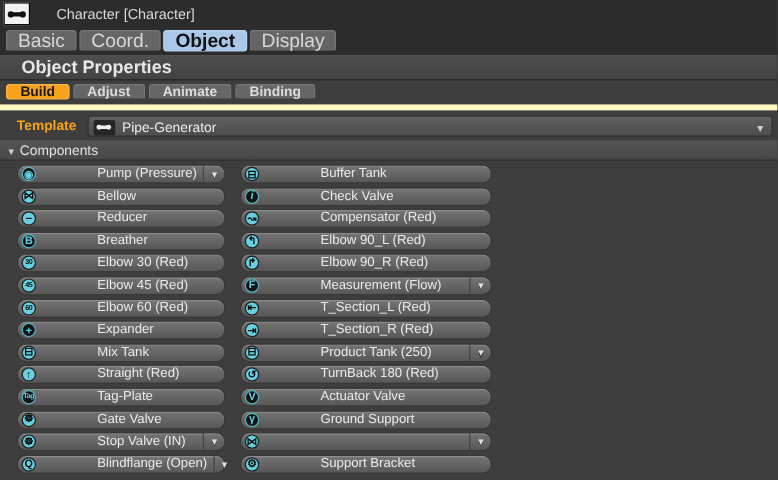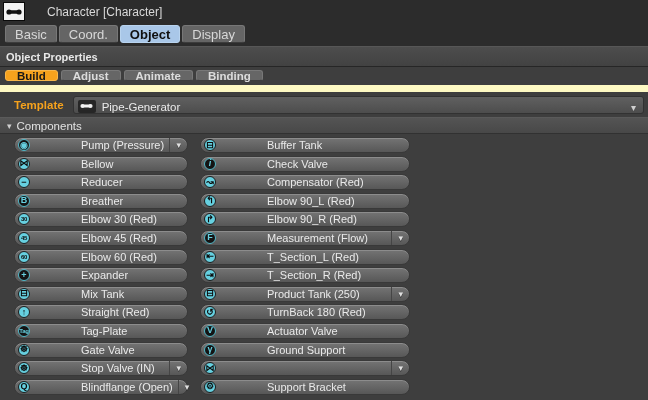--- a/index.html
+++ b/index.html
@@ -7,31 +7,31 @@
     font-family:"Liberation Sans", sans-serif; background:#3e3e3e; }
 
   .titlebar { height:23px; background:#2c2c2c; display:flex; align-items:center;
     gap:22px; padding-left:3px; }
   .title-icon { width:22px; height:19px; background:#f2f2f2; border:1px solid #0a0a0a;
     display:flex; align-items:center; justify-content:center; color:#111; }
   .title-text { color:#d9d9d9; font-size:12px; }
 
   .tabrow { height:23px; background:#2c2c2c; display:flex; gap:2px; padding:2px 0 3px 5px; }
   .tab { background:#656565; border:1px solid #777; border-bottom-color:#3c3c3c;
-    border-radius:3px; color:#d8d8d8; font-size:13px; padding:1px 9px 0;
+    border-radius:3px; color:#d8d8d8; font-size:16px; padding:1px 9px 0;
     display:flex; align-items:center; cursor:default; }
   .tab.active { background:#a9c7e8; color:#101010; font-weight:bold; border-color:#b9d4ef; }
 
   .section-bar { height:21px; background:linear-gradient(#4d4d4d,#424242);
     border-top:1px solid #575757; border-bottom:1px solid #262626;
-    color:#e8e8e8; font-weight:bold; font-size:11px; display:flex; align-items:center;
-    padding-left:6px; }
+    color:#e8e8e8; font-weight:bold; font-size:15px; display:flex; align-items:center;
+    padding-left:18px; }
 
   .subtabs { height:25px; display:flex; gap:3px; padding:3px 4px 4px 5px;
-    border-bottom:7px solid #fef9c3; }
+    border-bottom:5px solid #fef9c3; }
   .subtab { background:#666666; border:1px solid #787878; border-bottom-color:#3c3c3c;
     border-radius:3px; color:#dcdcdc; font-size:11.5px; font-weight:bold;
     padding:1px 11px 0; display:flex; align-items:center; cursor:default; }
   .subtab.active { background:#f6a21d; color:#181818; border-color:#f8b64a; }
 
   .template-row { height:25px; display:flex; align-items:center; gap:9px;
     padding:3px 4px 3px 14px; }
   .template-label { color:#f6a21d; font-weight:bold; font-size:11.5px; }
   .template-select { flex:1; height:18px; background:linear-gradient(#606060,#4d4d4d);
     border:1px solid #323232; border-radius:3px; display:flex; align-items:flex-end;

